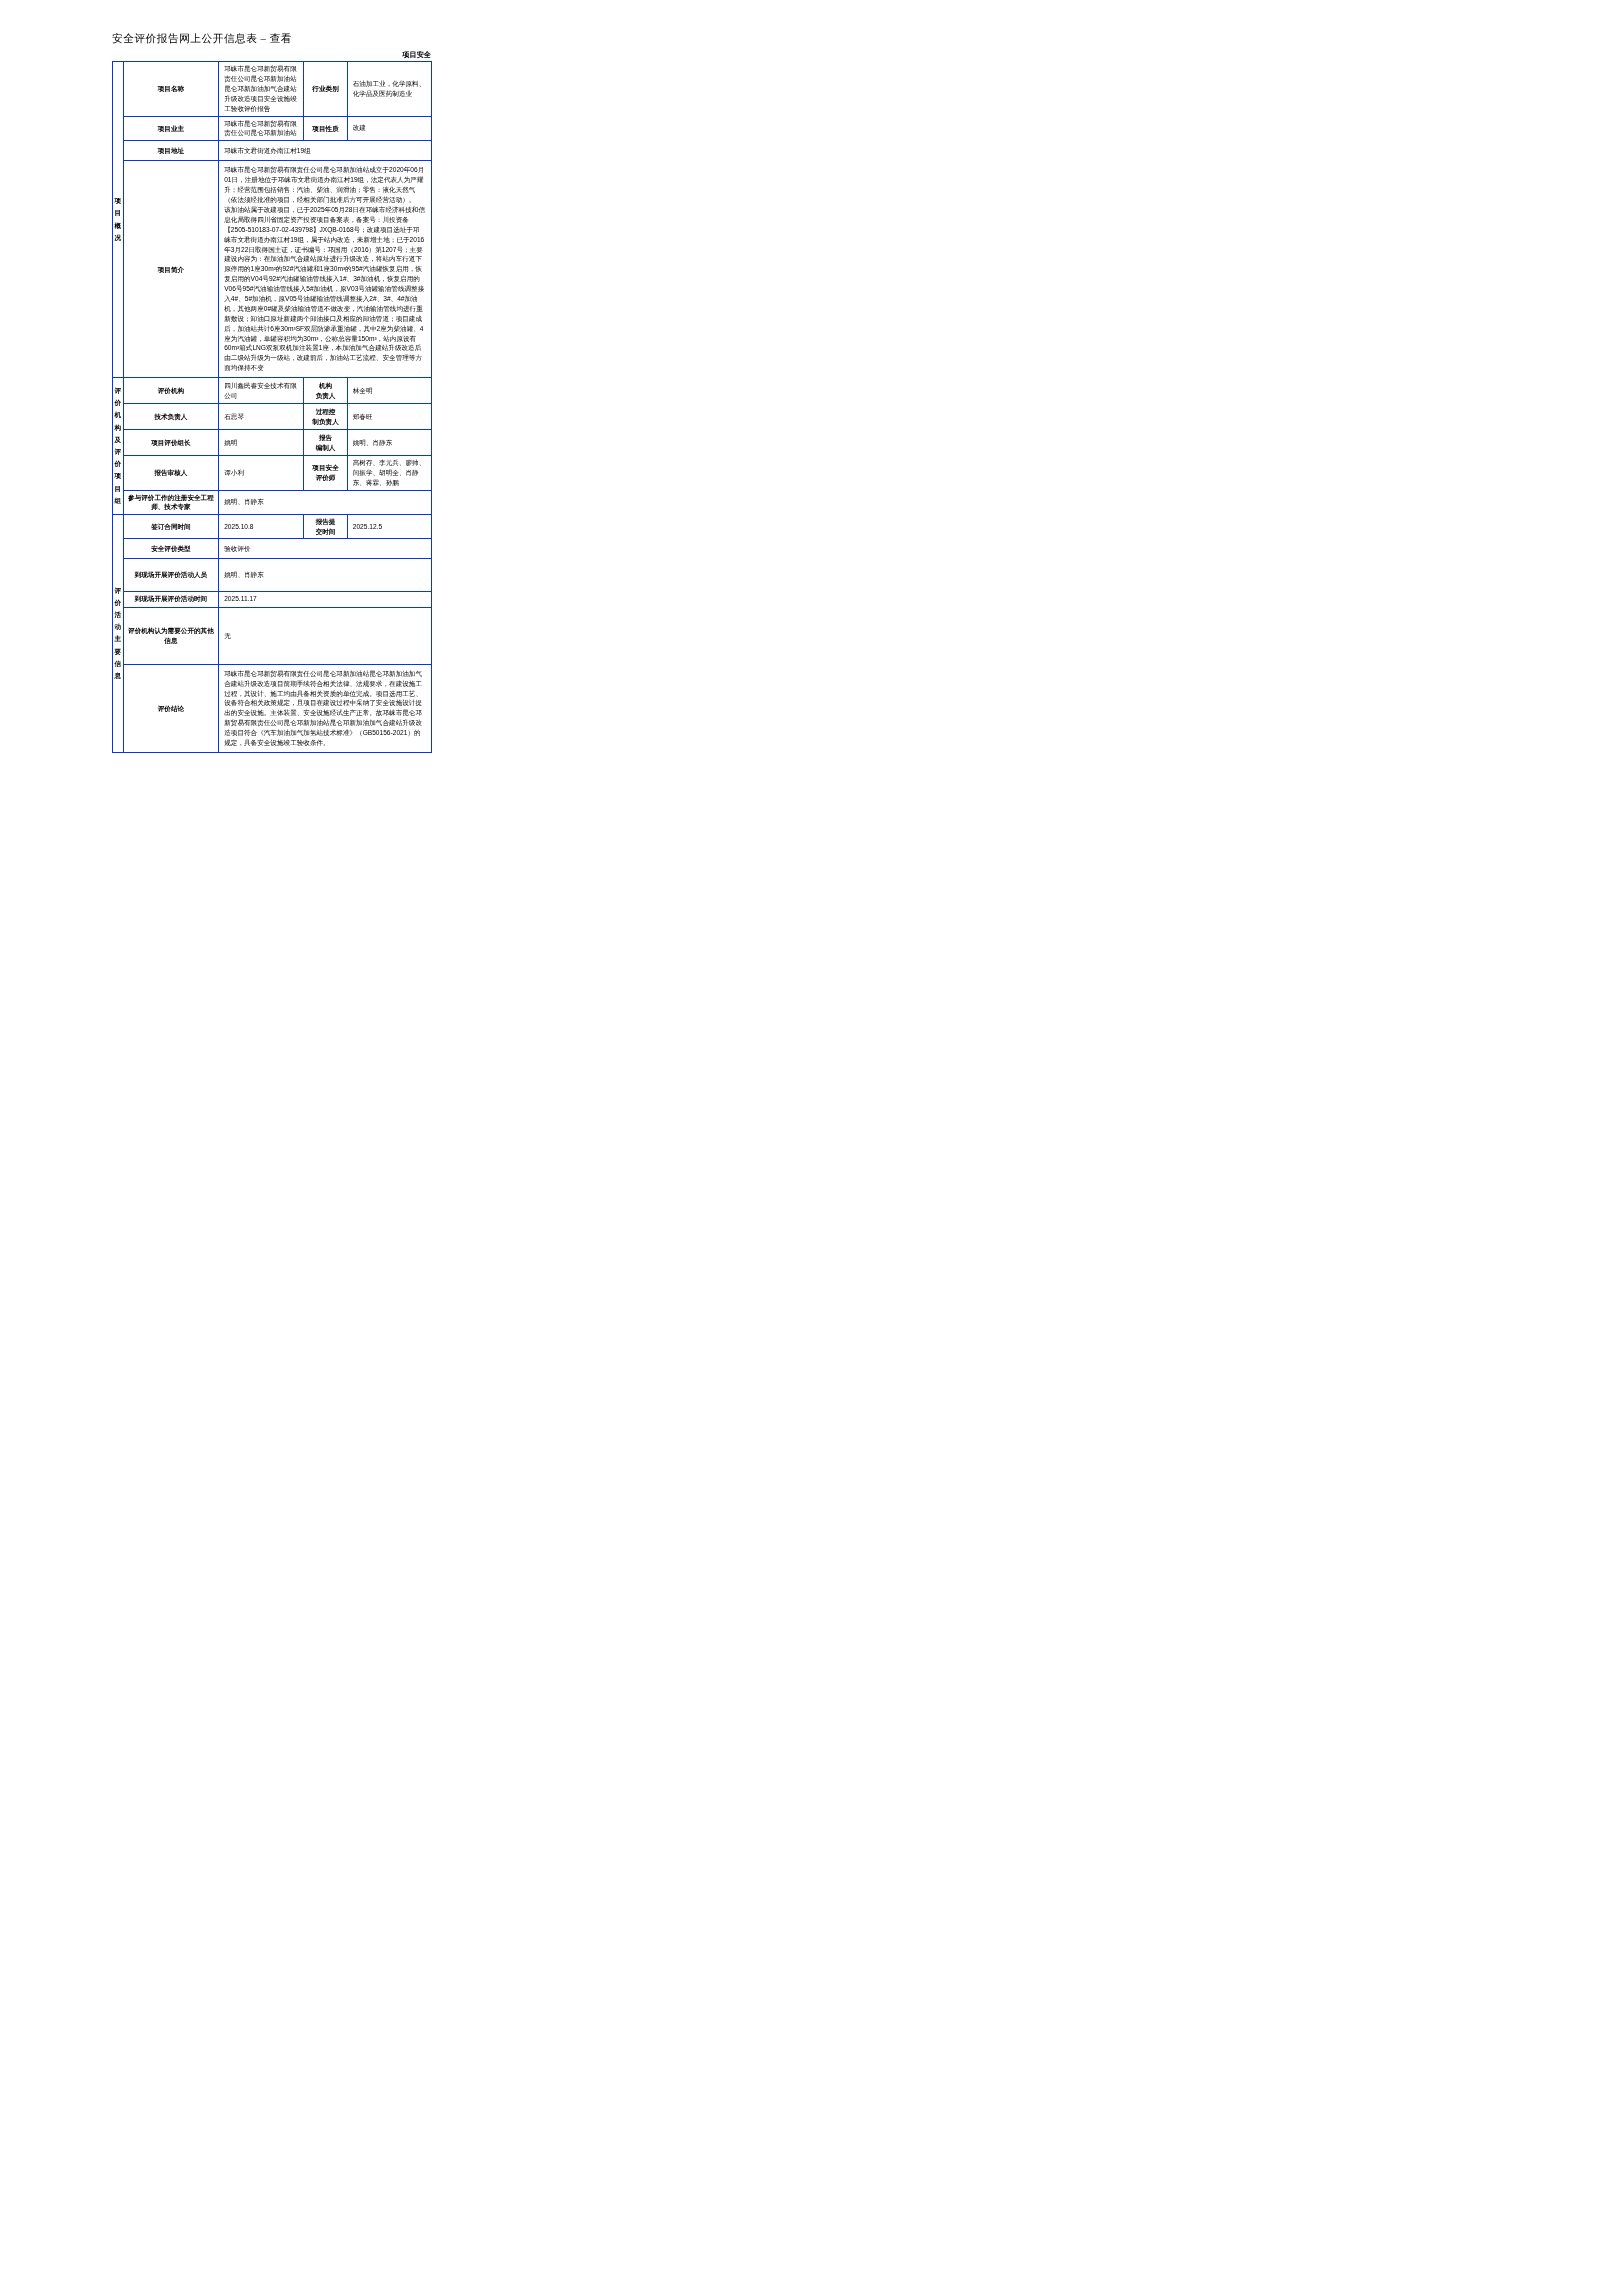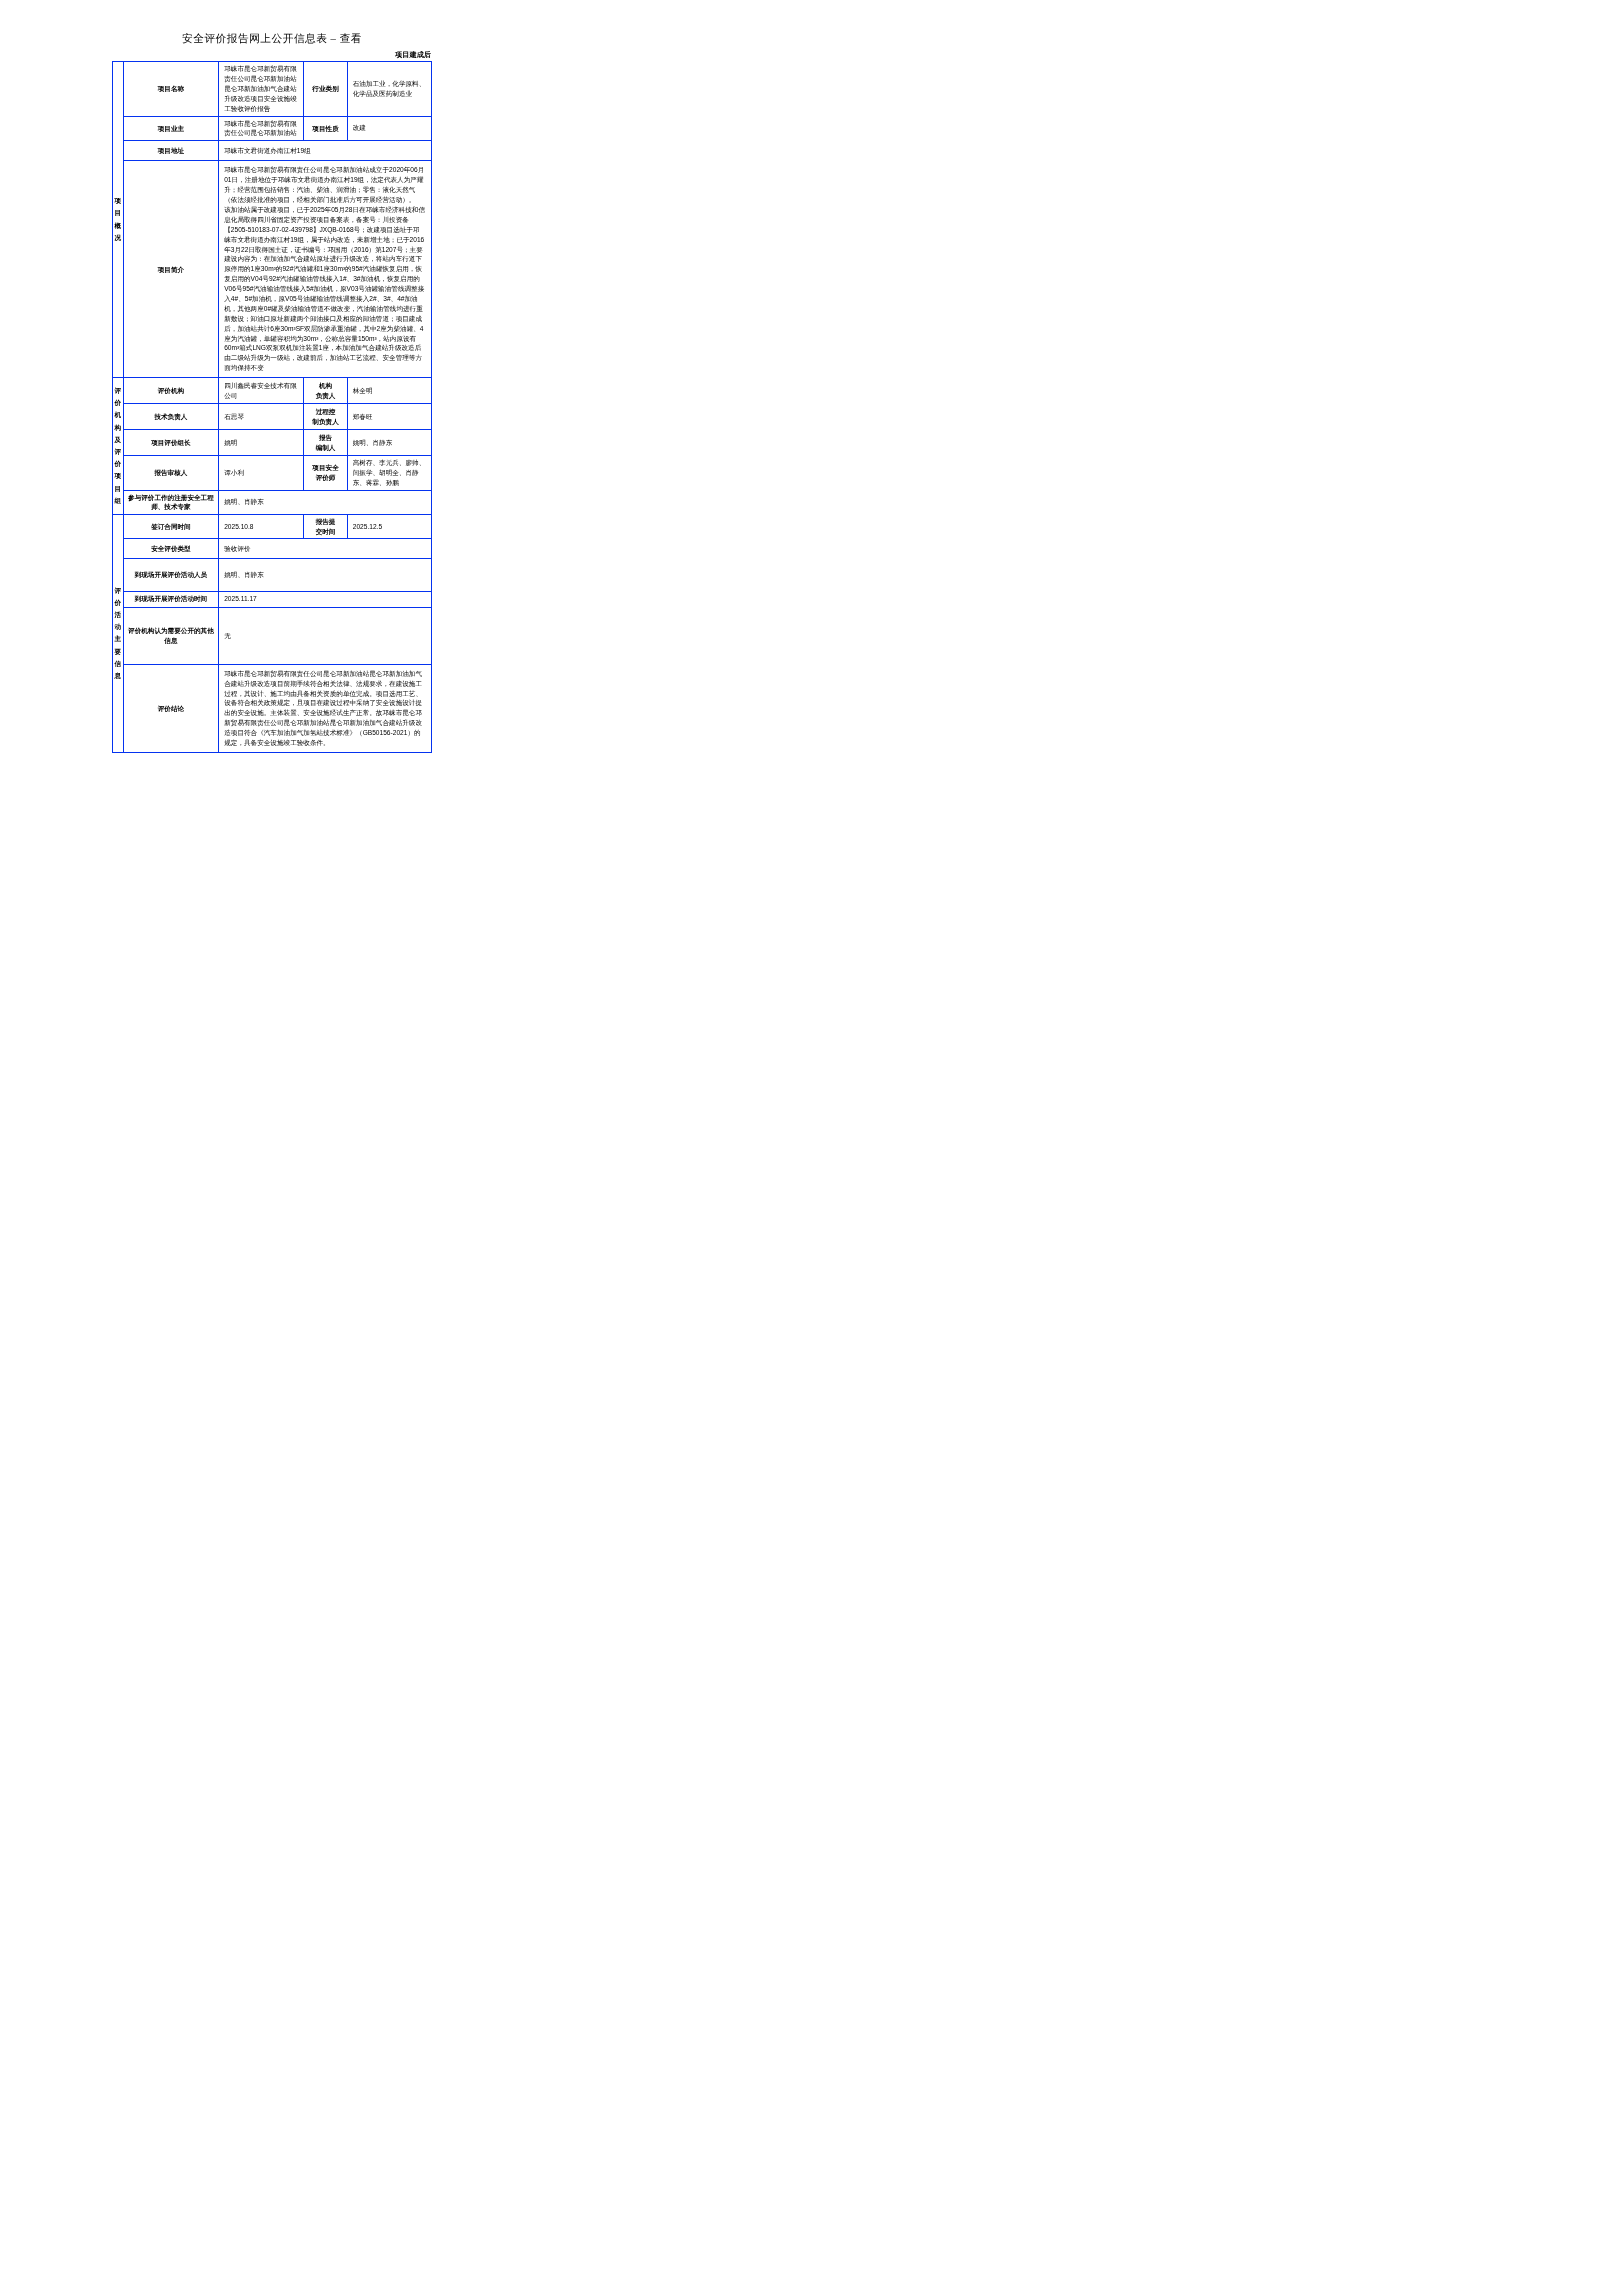--- a/index.html
+++ b/index.html
@@ -12,21 +12,21 @@
   .page {
     position: relative;
     width: 541px;
     height: 765px;
     background: #ffffff;
     overflow: hidden;
   }
   .doc-title {
     margin: 32px 0 0 112px;
     width: 320px;
-    text-align: center;
+    text-align: left;
     font-family: "Liberation Serif", serif;
     font-size: 10.7px;
     letter-spacing: 0.5px;
     white-space: nowrap;
   }
   .wrap {
     margin-left: 112px;
     width: 320px;
   }
   .add-report {
@@ -85,21 +85,21 @@
 </style>
 </head>
 <body>
 
 <div class="page">
 
   <div class="doc-title">安全评价报告网上公开信息表 – 查看</div>
 
   <div class="wrap">
 
-    <div class="add-report">项目建成后</div>
+    <div class="add-report">项目安全</div>
 
     <table class="grid">
       <colgroup>
         <col style="width:10.7px">
         <col style="width:95px">
         <col style="width:85px">
         <col style="width:43px">
         <col style="width:84px">
       </colgroup>
       <tbody>

